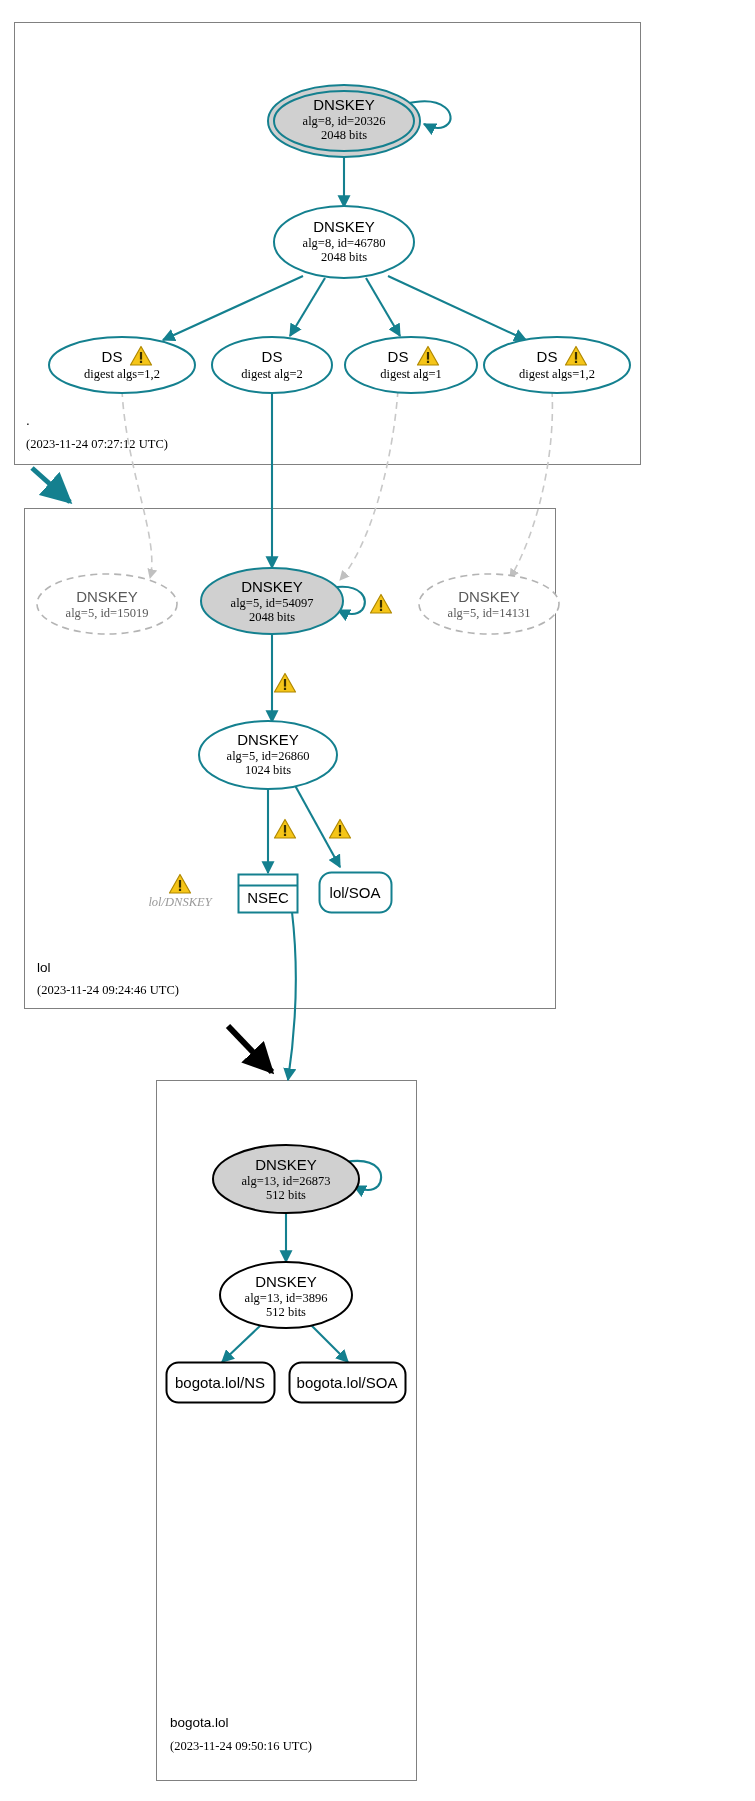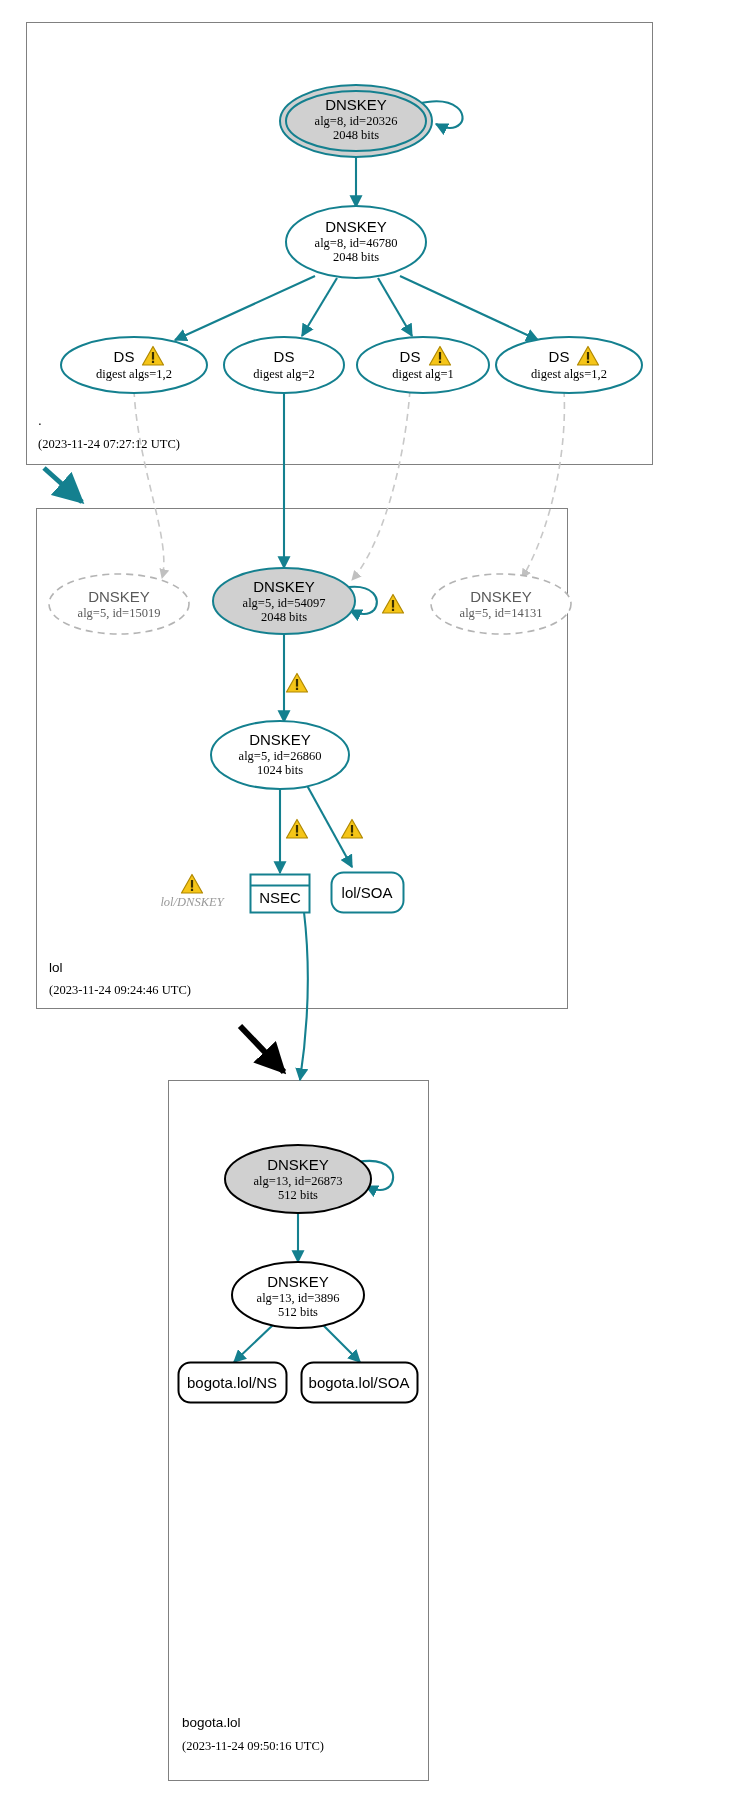--- a/index.html
+++ b/index.html
@@ -1,17 +1,17 @@
 <!DOCTYPE html>
 <html><head>
 <meta charset="utf-8">
 <style>
   html,body{margin:0;padding:0;background:#ffffff;}
   body{width:755px;height:1801px;position:relative;font-family:"Liberation Sans",sans-serif;overflow:hidden;}
-  #stage{position:absolute;left:12px;top:0;width:742px;height:1801px;}
+  #stage{position:absolute;left:0;top:0;width:742px;height:1801px;}
   svg#canvas{position:absolute;left:0;top:0;width:755px;height:1801px;}
 
   .zonebox{fill:none;stroke:#808080;stroke-width:1;}
 
   .node-ell{fill:#ffffff;stroke:#14808f;stroke-width:2;}
   .node-ell.filled{fill:#d0d0d0;}
   .node-ell.black{stroke:#000000;}
   .node-ell.black.filled{fill:#d0d0d0;}
   .node-ell.dashed{fill:#ffffff;stroke:#b4b4b4;stroke-width:1.6;stroke-dasharray:7 5;}
   .node-rect{fill:#ffffff;stroke:#14808f;stroke-width:2;}

